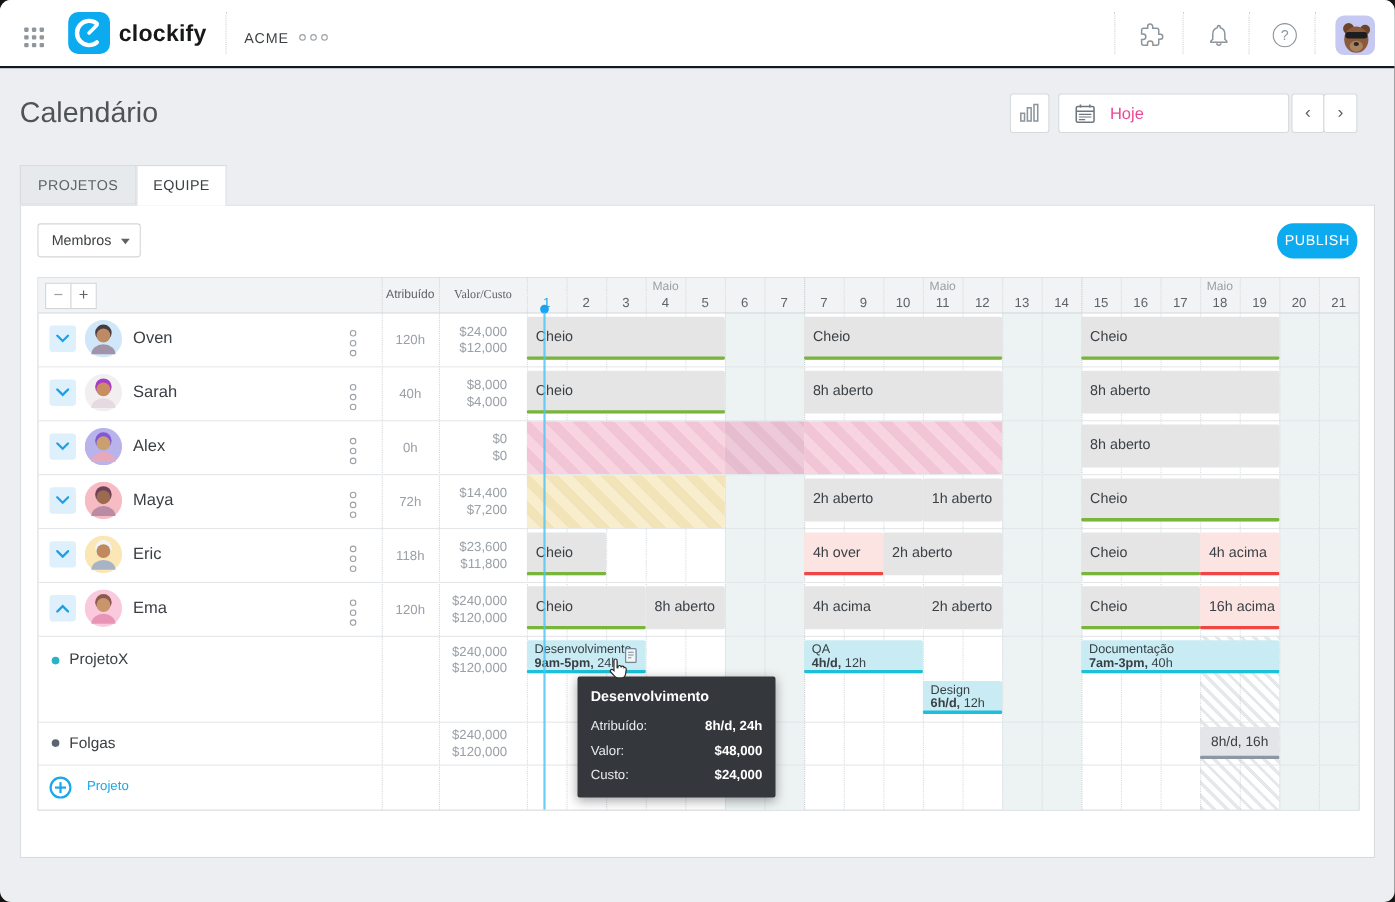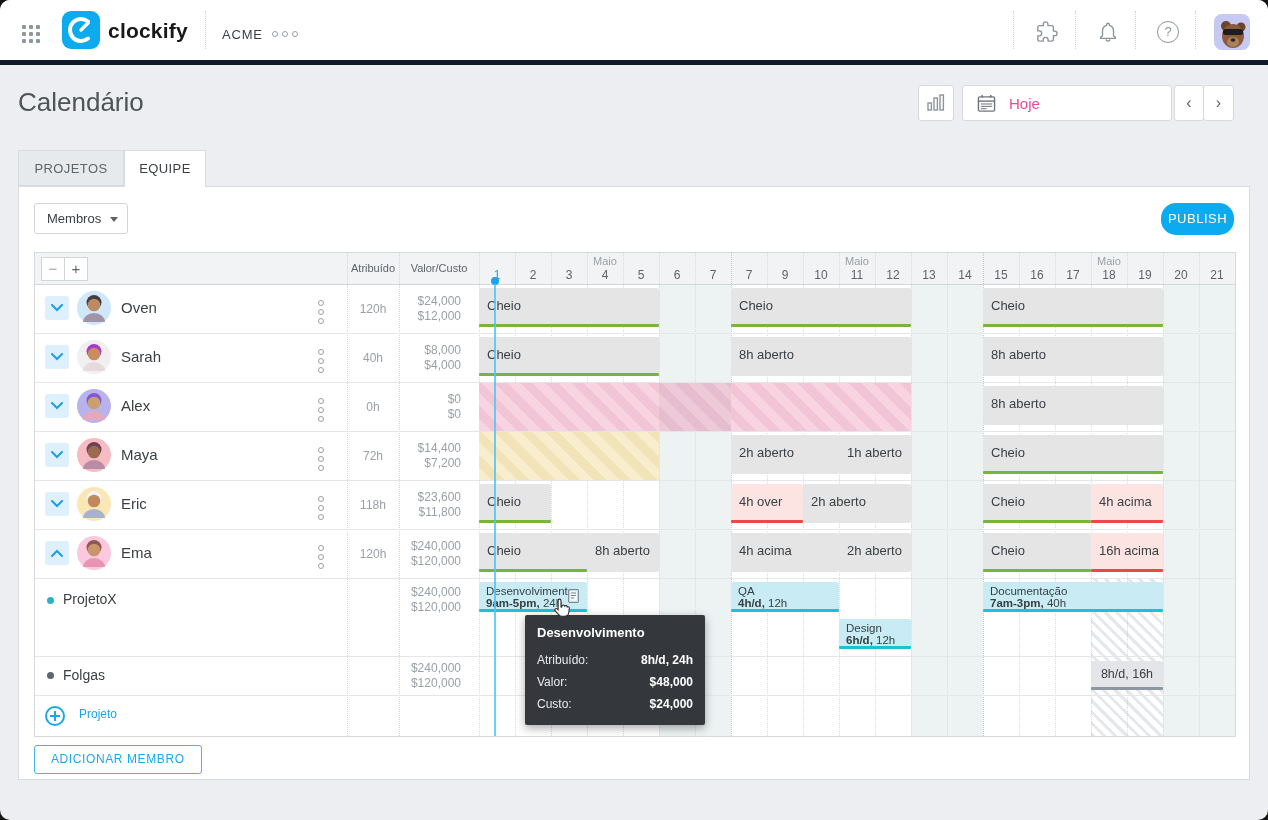--- a/index.html
+++ b/index.html
@@ -1,18 +1,18 @@
 <!DOCTYPE html>
 <html><head>
 <meta charset="utf-8">
 <style>
   html,body{margin:0;padding:0;background:#141414;font-family:"Liberation Sans","DejaVu Sans",sans-serif;}
   #app{position:relative;width:1268px;height:820px;background:#eceef1;border-radius:10px;overflow:hidden;}
   
-  .topbar{position:absolute;left:0;top:0;width:1268px;height:60px;background:#fff;border-bottom:5px solid #0f172a;}
+  .topbar{position:absolute;left:0;top:0;width:1268px;height:60px;background:#fff;border-bottom:2px solid #0f172a;}
   .appsgrid{position:absolute;left:22px;top:25px;width:20px;height:20px;display:grid;grid-template-columns:repeat(3,4px);grid-template-rows:repeat(3,4px);gap:3px;}
   .appsgrid i{background:#8f979d;border-radius:1px;}
   .logo{position:absolute;left:62px;top:11px;width:38px;height:38px;background:#0cabf0;border-radius:9px;}
   .brand{position:absolute;left:108px;top:19px;font-size:21px;font-weight:700;color:#17181a;letter-spacing:.2px;}
   .tb-sep{position:absolute;top:11px;height:38px;border-left:1px dotted #ccd1d6;}
   .workspace{position:absolute;left:222px;top:27px;font-size:13px;color:#3c4043;letter-spacing:.8px;}
   .wsdots{position:absolute;left:272px;top:31px;display:flex;gap:4px;}
   .wsdots i,.kdot{width:4px;height:4px;border:1px solid #9aa0a6;border-radius:50%;display:block;}
   .tb-icon{position:absolute;top:21px;width:22px;height:22px;}
   .help-circ{position:absolute;top:21px;width:20px;height:20px;border:1.6px solid #8d959c;border-radius:50%;color:#8d959c;font-size:13px;text-align:center;line-height:20px;}
@@ -183,21 +183,21 @@
   <div class="publish">PUBLISH</div>
 
   <div class="grid" id="grid">
       <div class="wkend" style="left: 624px; width: 72px;"></div>
       <div class="wkend" style="left: 876px; width: 72px;"></div>
       <div class="wkend" style="left: 1128px; width: 72px;"></div>
       <div class="ghead"></div>
       <div class="zoombtn" style="left: 6px; color: rgb(154, 160, 166);">−</div>
       <div class="zoombtn" style="left: 29px; color: rgb(95, 99, 104);">+</div>
       <div class="colhdr" style="left: 302px; width: 72px;">Atribuído</div>
-      <div class="colhdr" style="left: 354px; width: 100px;">Valor/Custo</div>
+      <div class="colhdr" style="left: 354px; width: 100px; font-family: Liberation Serif, serif;">Valor/Custo</div>
       <div class="month" style="left: 444px; width: 252px;">Maio</div>
       <div class="dnum today" style="left: 444px;">1</div>
       <div class="dnum" style="left: 480px;">2</div>
       <div class="dnum" style="left: 516px;">3</div>
       <div class="dnum" style="left: 552px;">4</div>
       <div class="dnum" style="left: 588px;">5</div>
       <div class="dnum" style="left: 624px;">6</div>
       <div class="dnum" style="left: 660px;">7</div>
       <div class="month" style="left: 696px; width: 252px;">Maio</div>
       <div class="dnum" style="left: 696px;">7</div>
@@ -521,14 +521,13 @@
         <div>Custo:</div>
         <div class="tt-val">$24,000</div>
       </div>
     </div>
   <div class="handcur">
     <svg width="22" height="22" viewBox="0 0 24 24">
       <path d="M9.3 2.3c.9 0 1.6.7 1.6 1.6v7.1l.7.1.3-1.2c.2-.8 1-1.3 1.8-1.1.6.1 1 .6 1.1 1.2l.2.1c.3-.6 1-.9 1.7-.7.6.2 1 .7 1 1.3v.1c.4-.2.9-.3 1.3-.1.7.3 1.1.9 1 1.6l-.6 4.6c-.3 2.3-2.3 4.1-4.7 4.1h-2.6c-1.3 0-2.6-.5-3.5-1.5l-4-4.3c-.6-.6-.6-1.6.1-2.2.6-.5 1.5-.5 2.1 0l1 .9V3.9c0-.9.7-1.6 1.5-1.6z" fill="#fff" stroke="#2c2c2c" stroke-width="1.2"></path>
     </svg>
   </div>
 
-  <div class="addmember">ADICIONAR MEMBRO</div>
 </div>
 
 </body></html>

